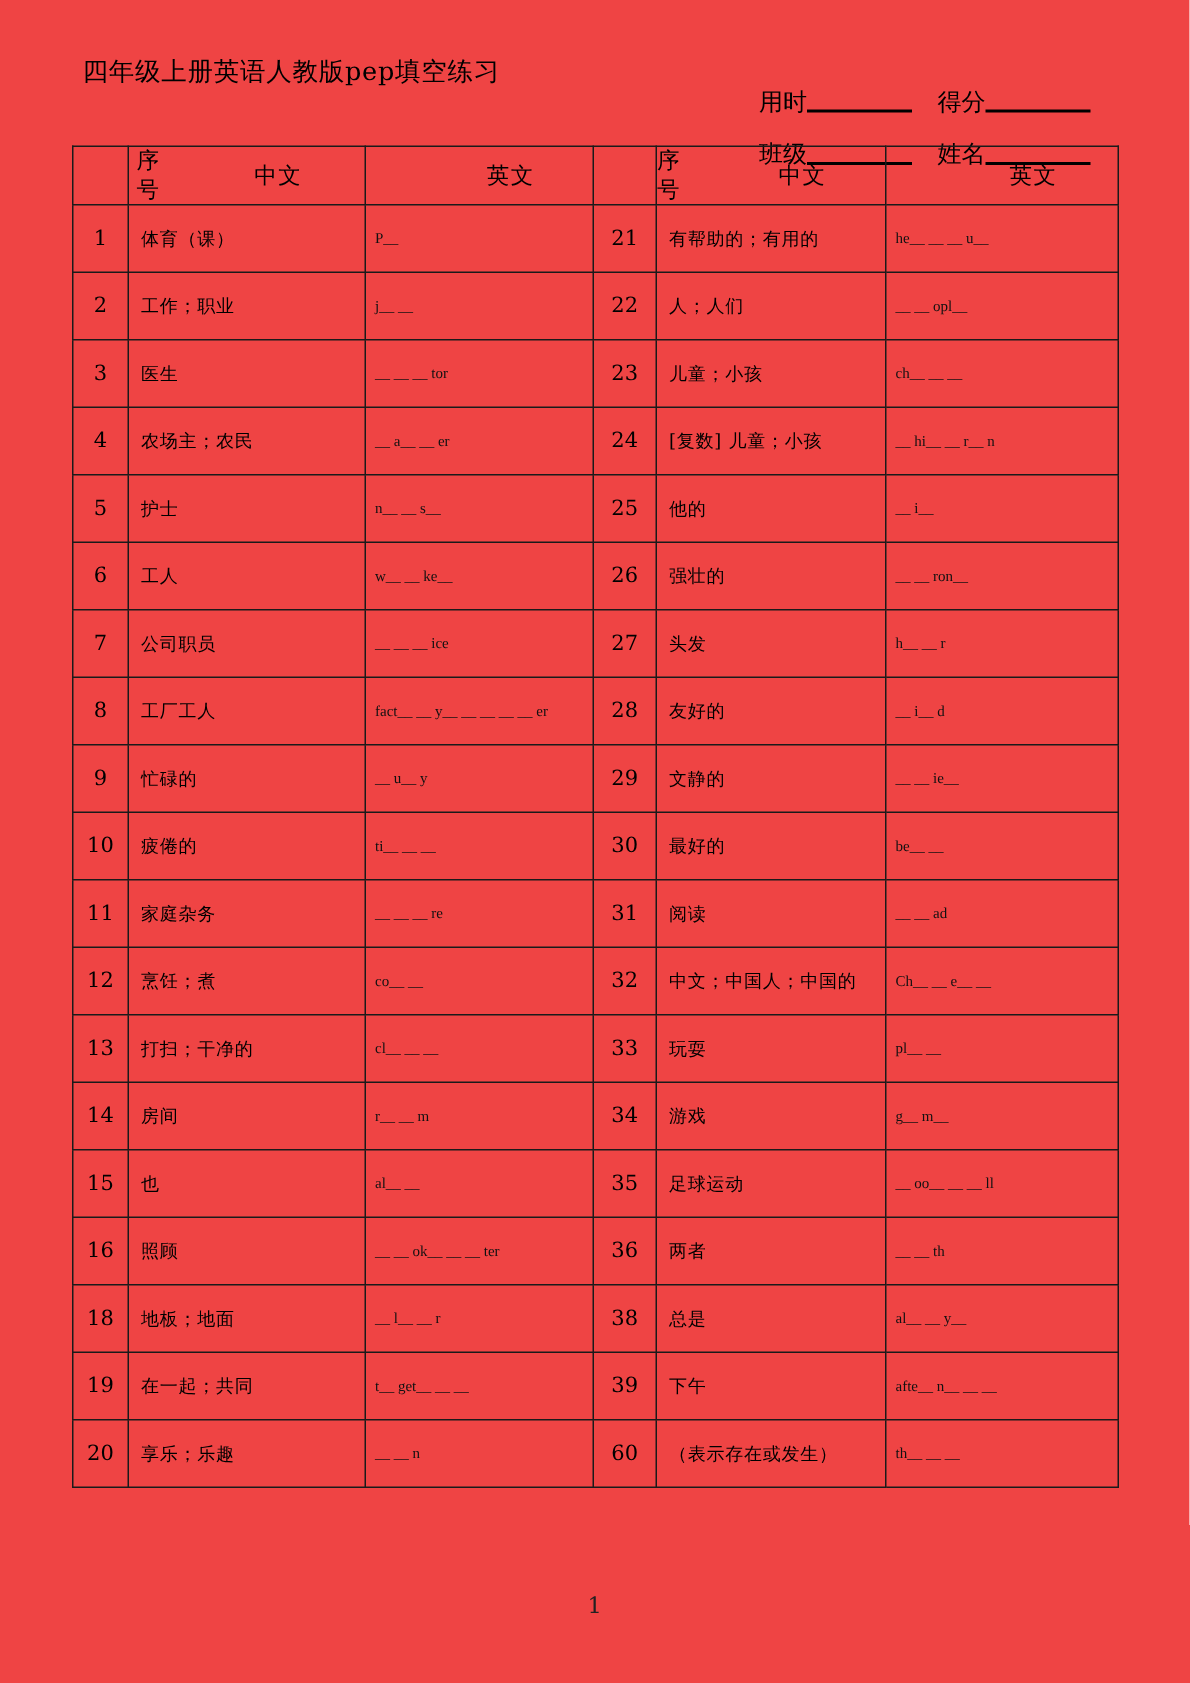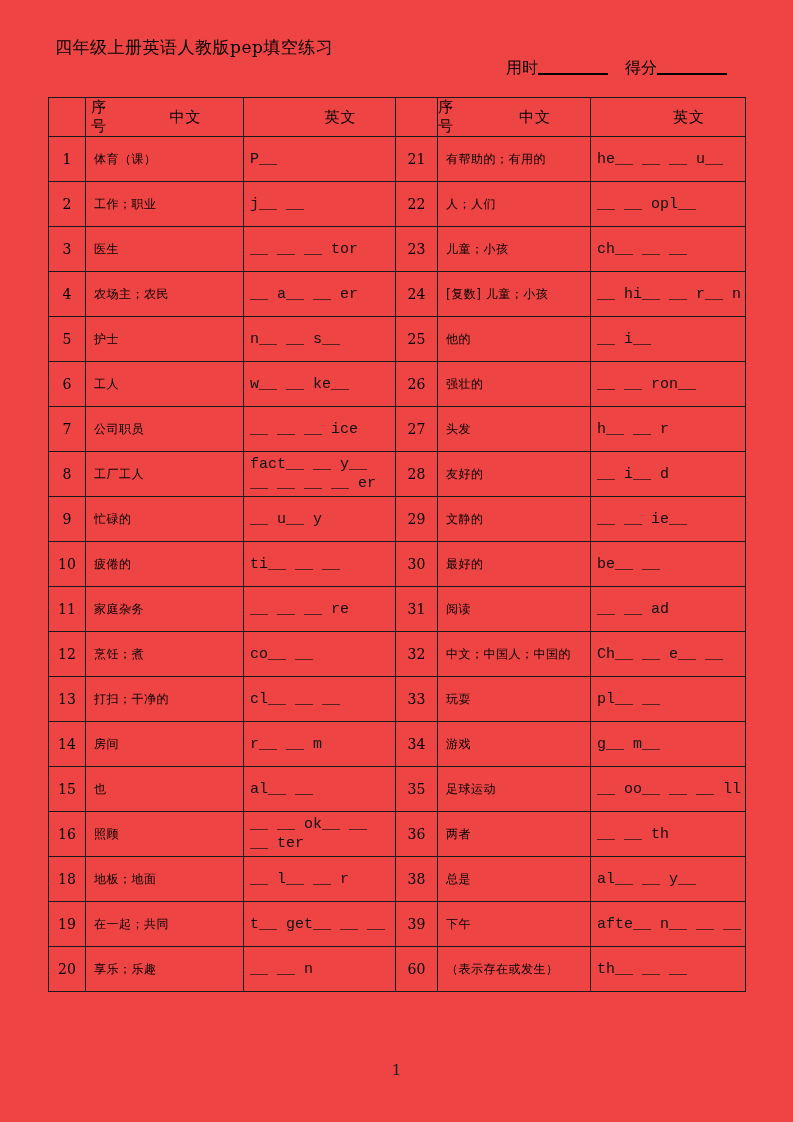--- a/index.html
+++ b/index.html
@@ -33,22 +33,22 @@
     letter-spacing:1px; text-align:center;padding-left:42px;
   }
   .vocab td { height:45px; }
   td.num-cell { text-align:center; font-size:14px; }
   td.cn-cell {
     padding-left:8px; padding-right:3px;
     font-size:12px; letter-spacing:0.5px; line-height:18px;
   }
   td.en-cell {
     padding-left:6px; padding-right:3px;
-    font-family:Liberation Mono, monospace;
-    font-size:15px; line-height:19px; color:#111;
+    font-family:Liberation Serif, serif;
+    font-size:10px; line-height:19px; color:#111;
     word-break:break-word;
   }
 
   .page-number {
     position:absolute; left:0; right:0; top:1061px;
     text-align:center; font-size:15px; color:#222;
   }
 </style>
 </head>
 <body>
@@ -59,20 +59,31 @@
 
   <div class="fields">
     <div class="field-row">
       <span class="field-pair">
         <span class="field-label">用时</span>
         <span class="blank-line"></span>
       </span>
       <span class="pair-gap"></span>
       <span class="field-pair">
         <span class="field-label">得分</span>
+        <span class="blank-line"></span>
+      </span>
+    </div>
+    <div class="field-row">
+      <span class="field-pair">
+        <span class="field-label">班级</span>
+        <span class="blank-line"></span>
+      </span>
+      <span class="pair-gap"></span>
+      <span class="field-pair">
+        <span class="field-label">姓名</span>
         <span class="blank-line"></span>
       </span>
     </div>
   </div>
 
   <table class="vocab">
     <colgroup>
       <col style="width:37px">
         <col style="width:158px">
         <col style="width:152px">

